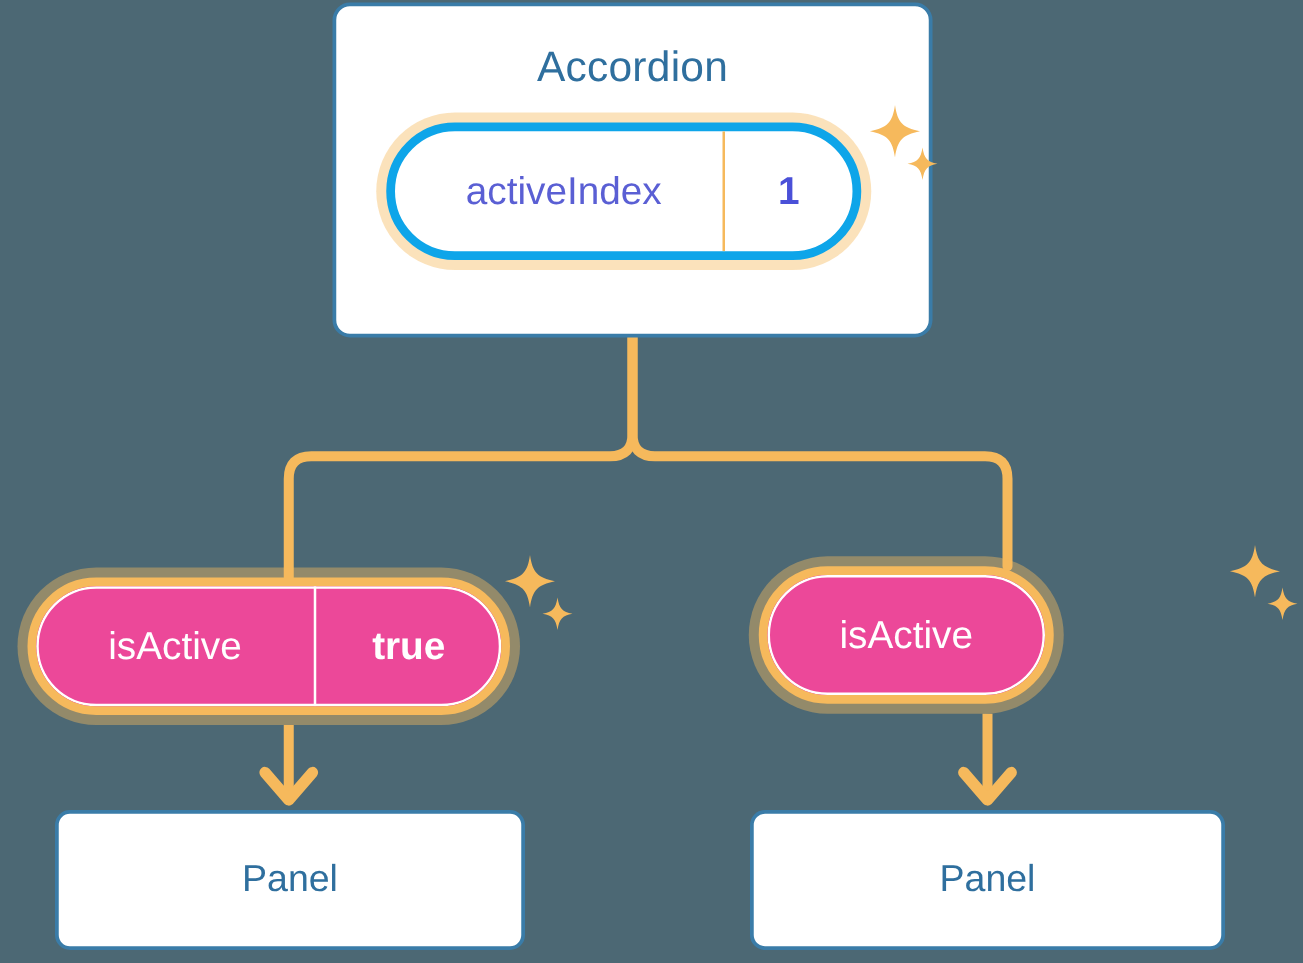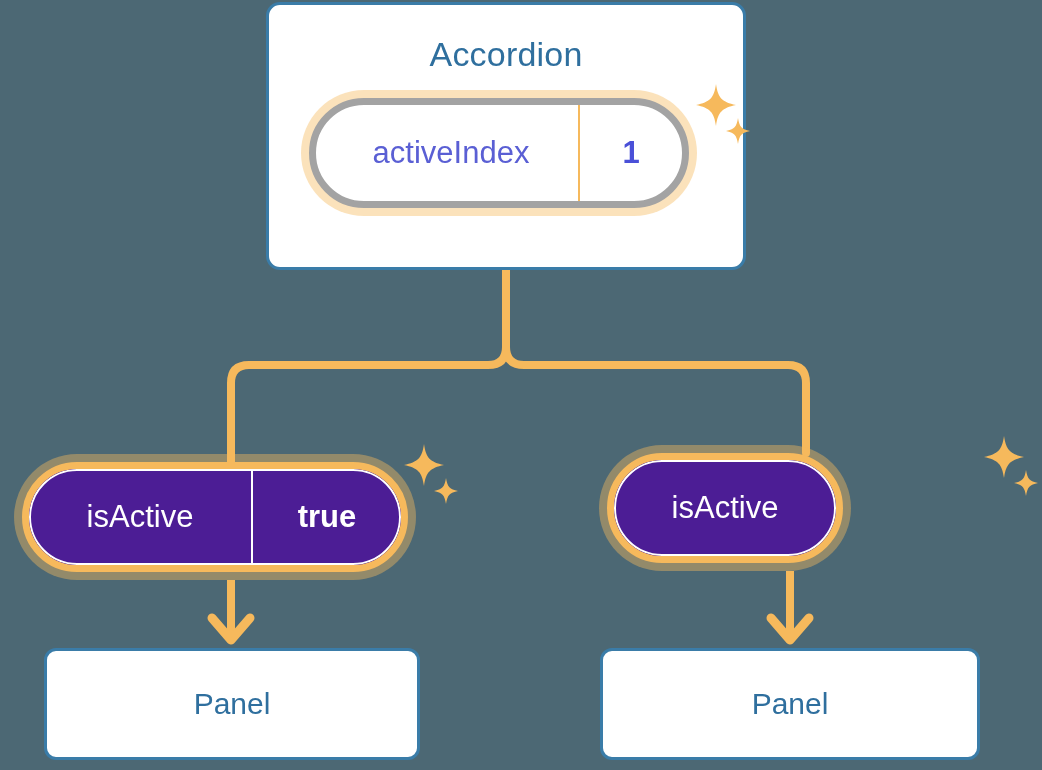--- a/index.html
+++ b/index.html
@@ -63,27 +63,27 @@
     position: absolute;
     z-index: 4;
   }
 
   .pill {
     position: relative;
     display: flex;
     align-items: stretch;
     border-radius: 999px;
     
-    border: 7px solid #a3a3a3;
+    border: 7px solid #0ea5e9;
     box-shadow: 0 0 0 8px rgba(246,185,92,0.42);
     overflow: hidden;
   }
 
   .pill.light { background: #ffffff; }
-  .pill.solid { background: #4c1d95; border-color: #f6b95c; text-align: right; }
+  .pill.solid { background: #ec4899; border-color: #f6b95c; text-align: right; }
 
   .pill.solid .pill-inner-ring {
     position: absolute;
     inset: 0;
     border: 2px solid #ffffff;
     border-radius: 999px;
     pointer-events: none;
   }
 
   .pill-key, .pill-val {

